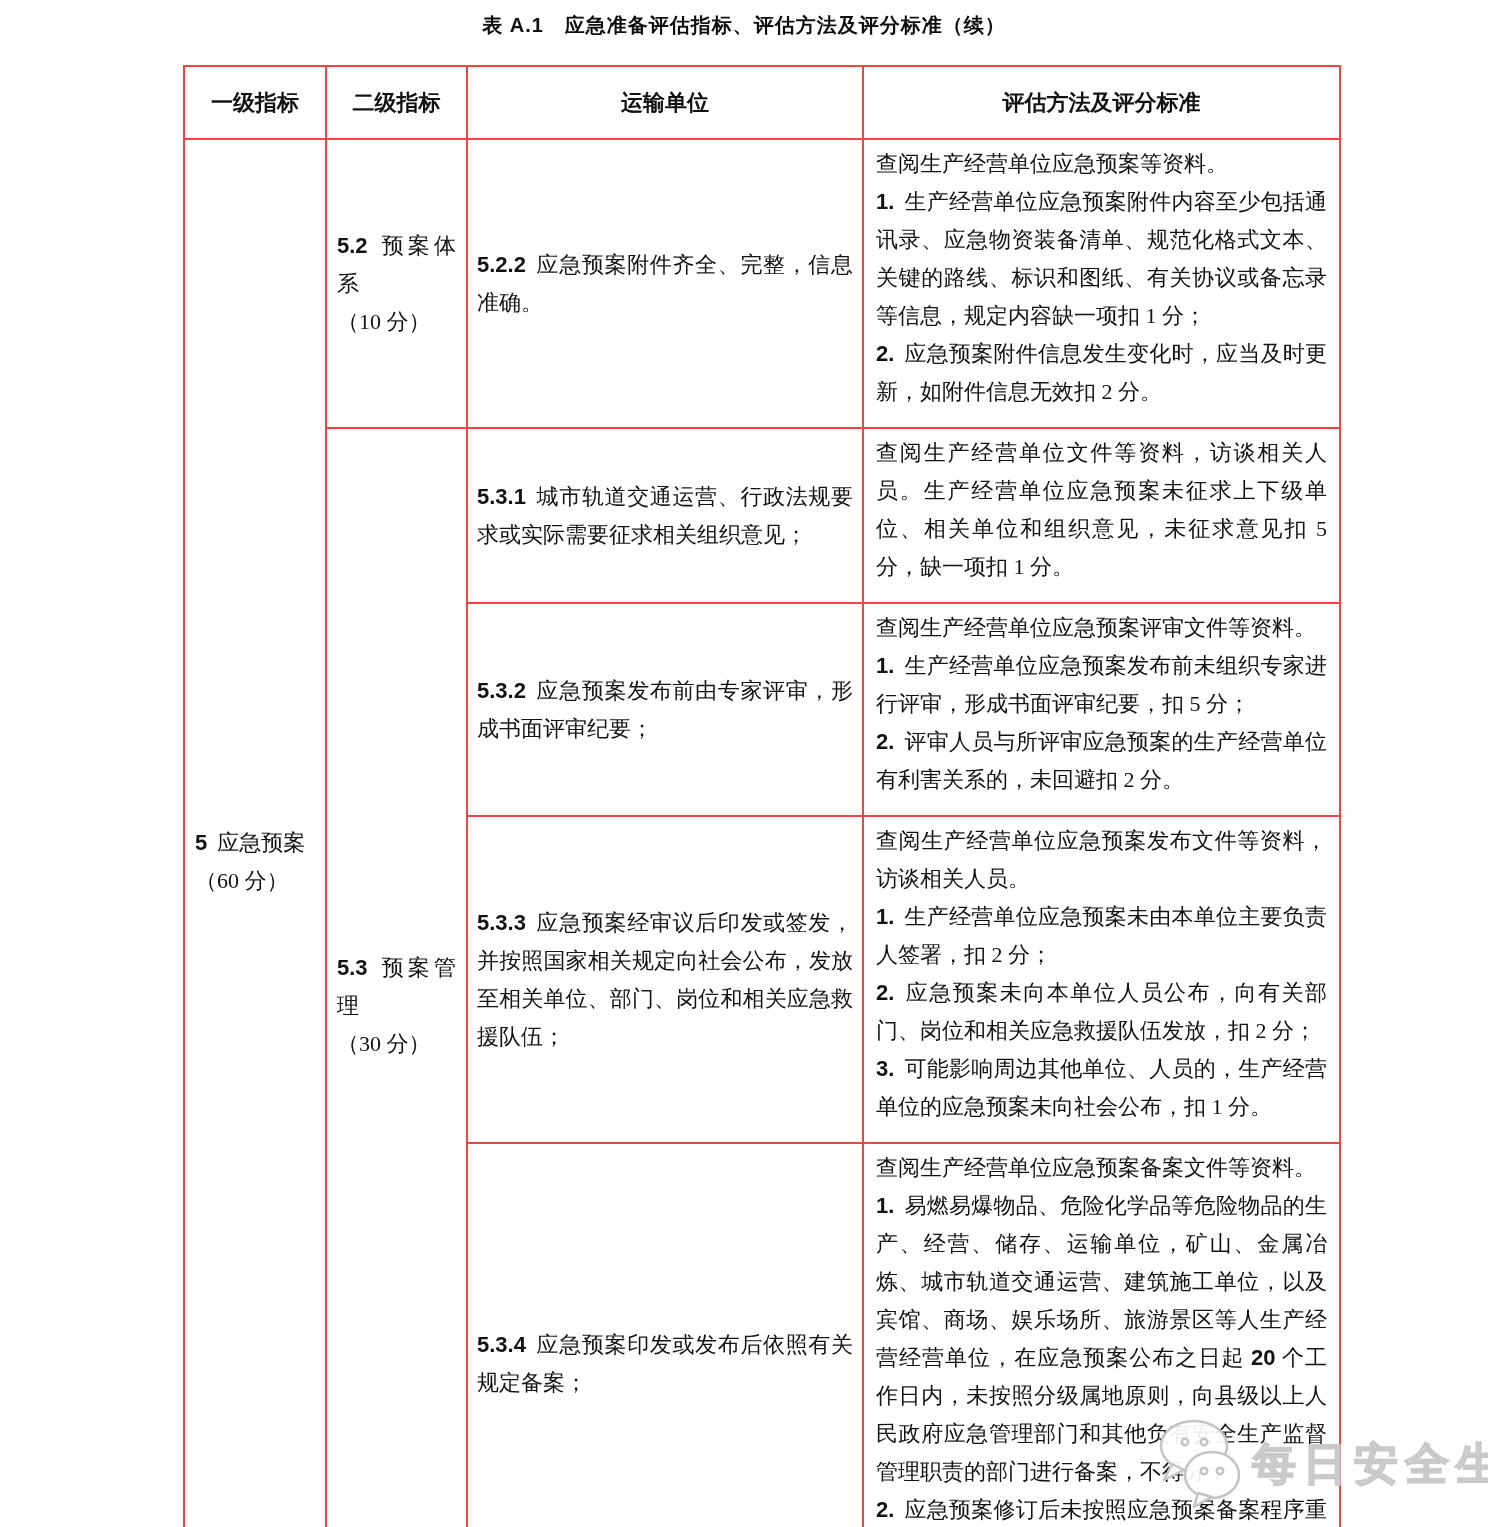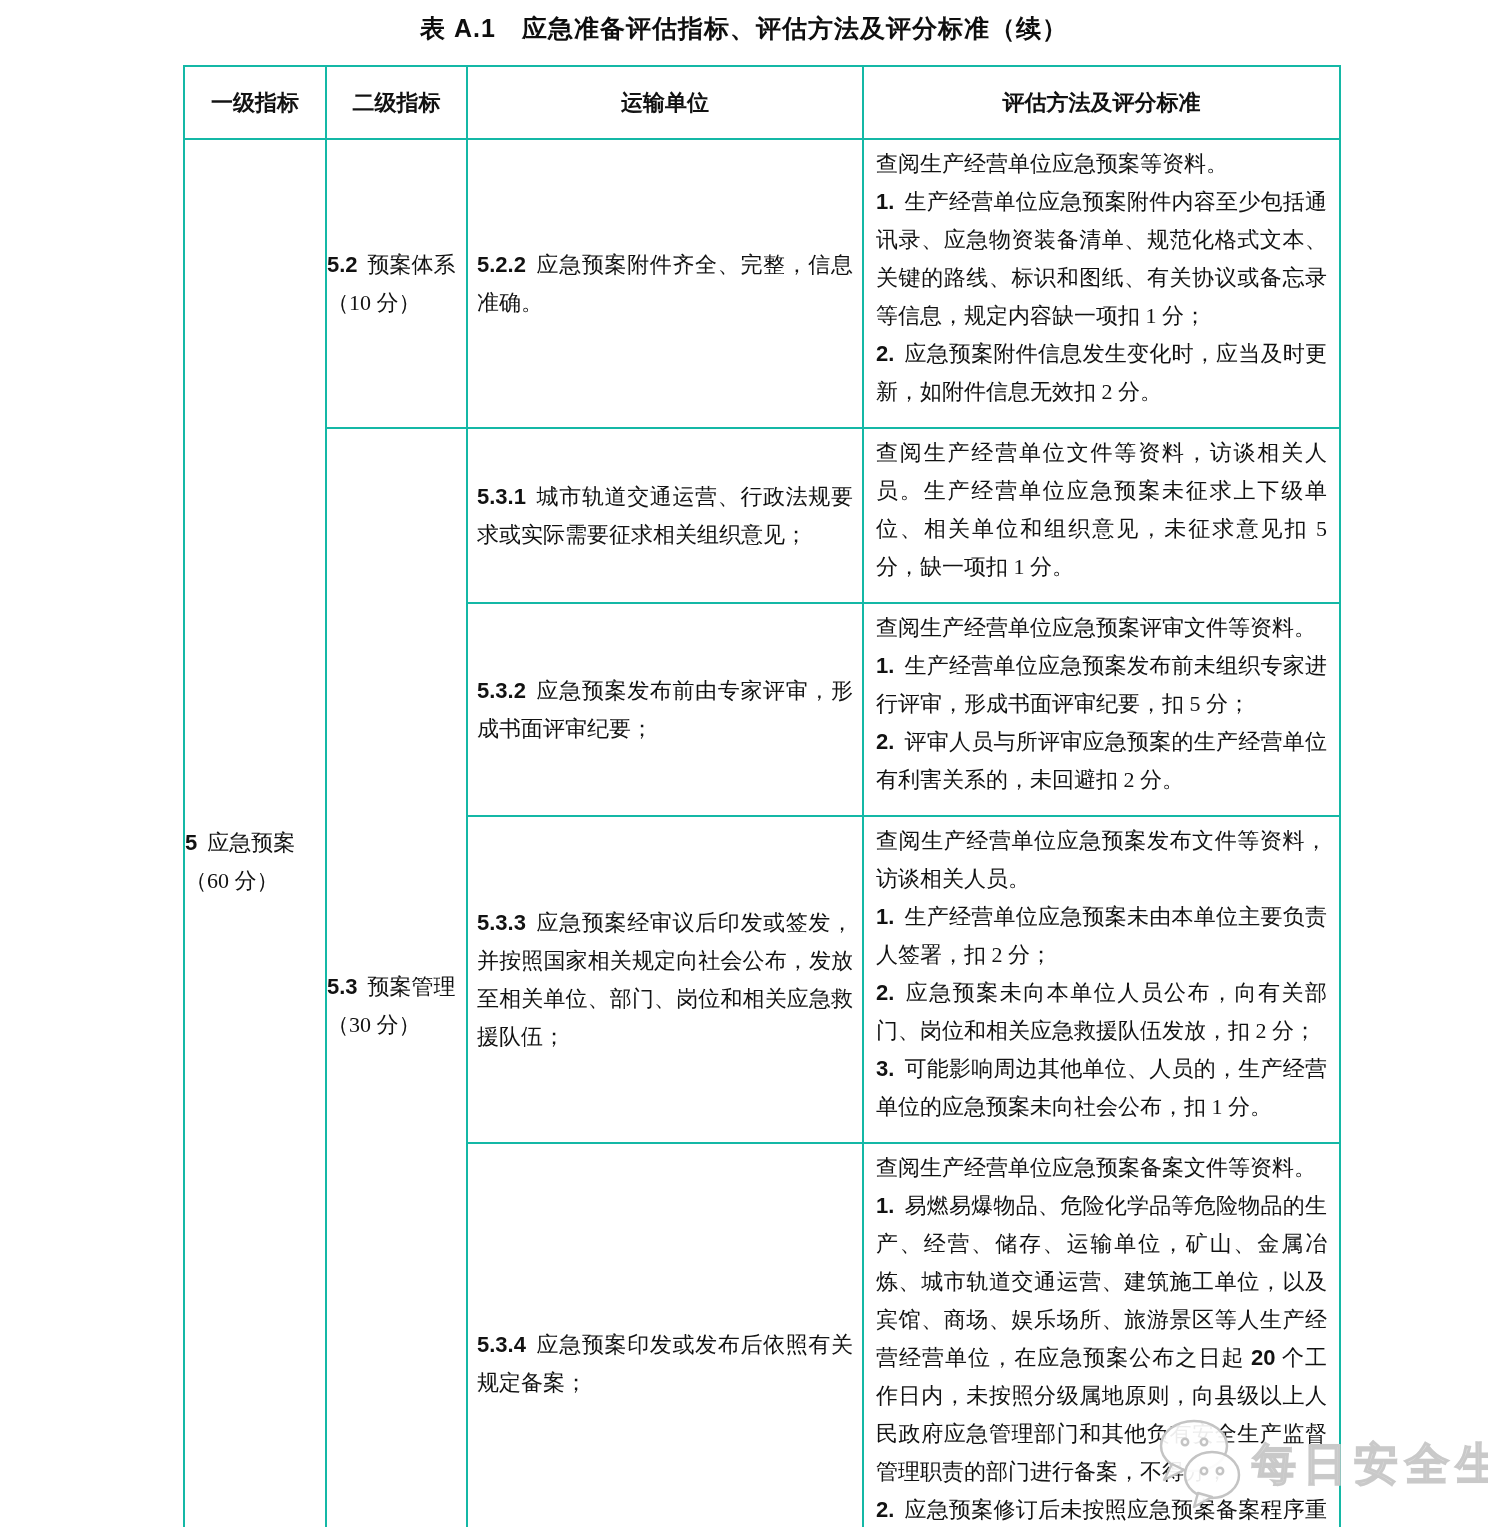--- a/index.html
+++ b/index.html
@@ -8,47 +8,47 @@
     width:1488px;height:1527px;
     background:#ffffff;
     overflow:hidden;
     font-family:"Liberation Serif","DejaVu Serif",serif;
     color:#121212;
   }
   .doc-title{
     position:absolute;top:12px;left:0;width:100%;
     text-align:center;
     font-family:"Liberation Sans","DejaVu Sans",sans-serif;
-    font-weight:bold;font-size:25px;letter-spacing:1px;
+    font-weight:bold;font-size:20px;letter-spacing:1px;
     color:#0e0e0e;
   }
   table.eval{
     position:absolute;left:183px;top:65px;
     width:1156px;
     border-collapse:collapse;
     table-layout:fixed;
     background:#fff;
   }
   .eval th,.eval td{
-    border:2px solid #14b8a6;
+    border:2px solid #ef4444;
     font-size:22px;
     line-height:38px;
     box-sizing:border-box;
   }
   .eval tr.last-row td{border-bottom-width:3px;}
   .eval th{
     height:73px;
     font-family:"Liberation Sans","DejaVu Sans",sans-serif;
     font-weight:bold;
     text-align:center;vertical-align:middle;
     padding:0 4px;
   }
   td.c1,td.c2{
     vertical-align:middle;
-    padding:4px 0;
+    padding:4px 10px;
   }
   td.c3{
     vertical-align:middle;
     padding:4px 9px;
   }
   td.c4{
     vertical-align:top;
     padding:5px 12px 16px 12px;
   }
   .eval p{

